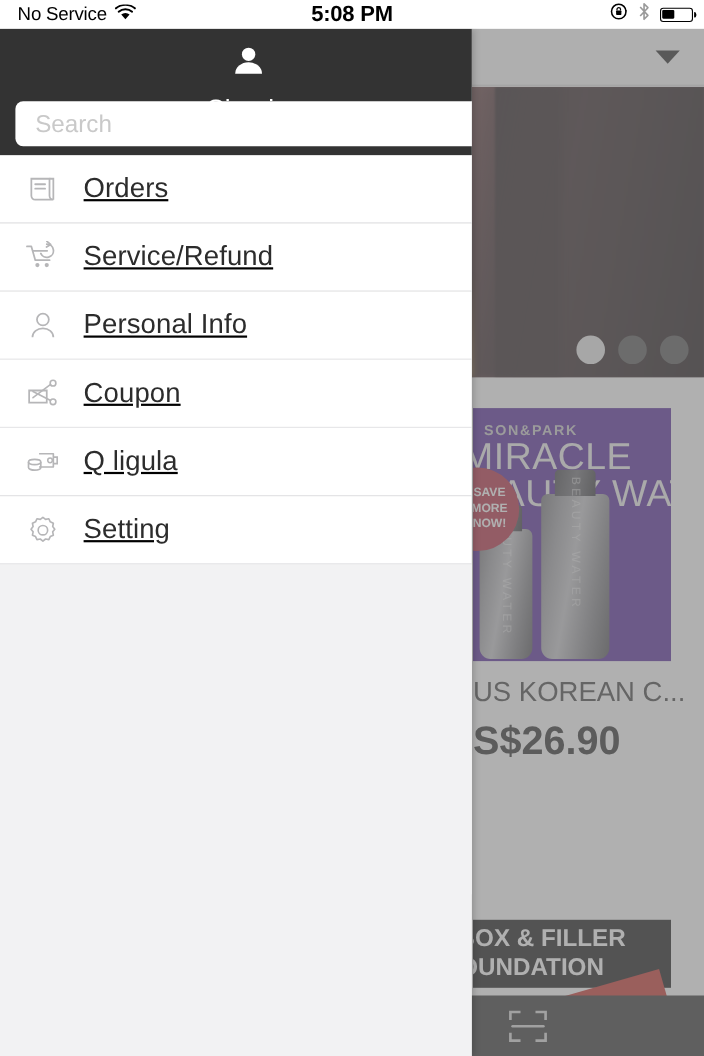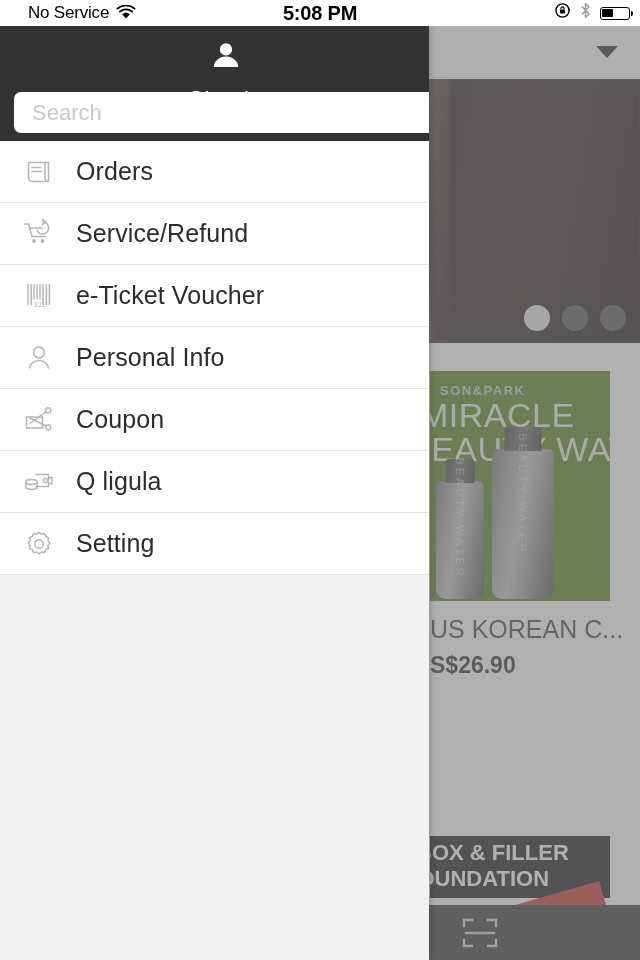--- a/index.html
+++ b/index.html
@@ -12,21 +12,21 @@
   }
 
   
   #status-bar{
     position:absolute; top:0; left:0; width:640px; height:26px;
     background:#ffffff; color:#000;
     display:flex; align-items:center;
     font-size:17px; letter-spacing:-0.2px;
     z-index:60;
   }
-  #status-left{ display:flex; align-items:center; gap:7px; padding-left:28px; }
+  #status-left{ display:flex; align-items:center; gap:7px; padding-left:16px; }
   #status-center{
     position:absolute; left:0; right:0; text-align:center;
     font-weight:bold; font-size:20px;
   }
   #status-right{
     position:absolute; right:10px; display:flex; align-items:center; gap:9px;
   }
   .wifi-glyph{ display:inline-block; font-size:15px; line-height:1; }
   .battery{
     width:30px; height:13px; border:1.6px solid #000; border-radius:3px;
@@ -100,21 +100,21 @@
   #hero-dots{
     position:absolute; right:14px; bottom:12px; display:flex; gap:12px; align-items:center;
   }
   .hdot{ width:26px; height:26px; border-radius:50%; background:#4e4e4e; }
   .hdot.active{ background:#e6e6e6; }
 
   
   #product-1{ position:absolute; top:345px; left:0; width:640px; }
   .prod-img{
     width:180px; height:230px; margin-left:430px;
-    background:#4d7c0f; position:relative; overflow:hidden;
+    background:#4c1d95; position:relative; overflow:hidden;
   }
   .prod-brand{
     position:absolute; top:12px; left:10px; color:#c9c9c9; font-size:13px;
     letter-spacing:1.5px; font-weight:bold;
   }
   .prod-title-1{
     position:absolute; top:28px; left:-10px; color:#eee; font-size:34px;
     letter-spacing:0.5px; line-height:0.95; white-space:nowrap;
   }
   .prod-title-2{
@@ -140,21 +140,21 @@
     position:absolute; left:-34px; top:54px; width:76px; height:76px; border-radius:50%;
     background:#b4243c; color:#fff; font-size:11px; font-weight:bold; line-height:1.25;
     display:flex; flex-direction:column; justify-content:center; align-items:center;
     text-align:center; padding-left:22px;
   }
   .prod-name{
     margin-left:430px; margin-top:14px; font-size:25px; color:#3a3a3a;
     white-space:nowrap; overflow:hidden;
   }
   .prod-price{
-    margin-left:430px; margin-top:8px; font-size:23px; font-weight:bold; color:#222;
+    margin-left:430px; margin-top:8px; font-size:36px; font-weight:bold; color:#222;
     white-space:nowrap;
   }
 
   
   #product-2{ position:absolute; top:810px; left:430px; width:180px; }
   .prod2-img{ width:180px; height:120px; background:#fff; position:relative; overflow:hidden; }
   .prod2-black{ position:absolute; top:0; left:0; width:180px; height:62px; background:#0c0c0c; }
   .prod2-t1{ position:absolute; top:4px; left:-14px; color:#fff; font-size:22px; font-weight:bold; white-space:nowrap; }
   .prod2-t2{ position:absolute; top:30px; left:-26px; color:#fff; font-size:22px; font-weight:bold; white-space:nowrap; }
   .prod2-ribbon{
@@ -203,21 +203,21 @@
   #search-input{
     flex:1; border:0; outline:0; background:transparent;
     font-family:"Liberation Sans", sans-serif; font-size:22px; color:#444;
   }
   #search-input::placeholder{ color:#c9c9c9; }
   #search-btn{
     width:34px; height:34px; display:flex; align-items:center; justify-content:center;
     background:transparent; border:0; cursor:pointer;
   }
 
-  #menu-list{ background:#a3a3a3; width:429px; }
+  #menu-list{ background:#a3a3a3; width:429px;text-decoration:underline; }
   .menu-item{
     height:62px; display:flex; align-items:center; gap:20px;
     padding-left:22px; border-bottom:1px solid #e4e4e6;
     background:#ffffff; cursor:pointer;
   }
   .menu-item:last-child{ border-bottom:1px solid #e4e4e6; }
   .menu-ico{
     width:34px; height:34px; flex:0 0 34px;
     display:flex; align-items:center; justify-content:center;
   }
@@ -290,20 +290,25 @@
       <span class="prod-title-1">MIRACLE</span>
       <span class="prod-title-2">BEAUTY WATER</span>
       <span class="bottle bottle-a">
         <span class="cap"></span>
         <span class="vtext">BEAUTY WATER</span>
       </span>
       <span class="bottle bottle-b">
         <span class="cap"></span>
         <span class="vtext">BEAUTY WATER</span>
       </span>
+      <span class="prod-badge">
+        <span>SAVE</span>
+        <span>MORE</span>
+        <span>NOW!</span>
+      </span>
     </div>
     <div class="prod-name">US KOREAN C...</div>
     <div class="prod-price">S$26.90</div>
   </div>
 
   <div id="product-2">
     <div class="prod2-img">
       <span class="prod2-black"></span>
       <span class="prod2-t1">BOX &amp; FILLER</span>
       <span class="prod2-t2">FOUNDATION</span>
@@ -381,38 +386,20 @@
           <circle cx="11" cy="22" r="1.9" fill="#b6b6b8"></circle>
           <circle cx="19.5" cy="22" r="1.9" fill="#b6b6b8"></circle>
           <path d="M19.5 3 a6 6 0 1 1 -5.4 8.4" stroke="#b6b6b8" stroke-width="1.6" fill="none" stroke-linecap="round"></path>
           <path d="M19.6 0.4 L23 3.2 L19.3 5.6" stroke="#b6b6b8" stroke-width="1.6" fill="none" stroke-linecap="round" stroke-linejoin="round"></path>
         </svg>
       </span>
       <span class="menu-label">Service/Refund</span>
     </div>
 
 
-    <div class="menu-item">
-      <span class="menu-ico">
-        <svg width="28" height="30" viewBox="0 0 28 30">
-          <g stroke="#b6b6b8" stroke-width="1.5">
-            <path d="M3 3 V24"></path>
-              <path d="M6.2 3 V24"></path>
-              <path d="M9 3 V18.5"></path>
-            <path d="M12 3 V18.5"></path>
-              <path d="M15 3 V18.5"></path>
-              <path d="M18 3 V24"></path>
-            <path d="M21.4 3 V24"></path>
-              <path d="M24.4 3 V24"></path>
-          </g>
-          <text x="8.5" y="25.5" font-family="Liberation Sans, sans-serif" font-size="7.5" fill="#b6b6b8">321</text>
-        </svg>
-      </span>
-      <span class="menu-label">e-Ticket Voucher</span>
-    </div>
 
     <div class="menu-item">
       <span class="menu-ico">
         <svg width="28" height="30" viewBox="0 0 28 30">
           <circle cx="14" cy="9.5" r="5.4" stroke="#b6b6b8" stroke-width="1.6" fill="none"></circle>
           <path d="M4.5 25.5 a9.5 8 0 0 1 19 0" stroke="#b6b6b8" stroke-width="1.6" fill="none"></path>
         </svg>
       </span>
       <span class="menu-label">Personal Info</span>
     </div>

